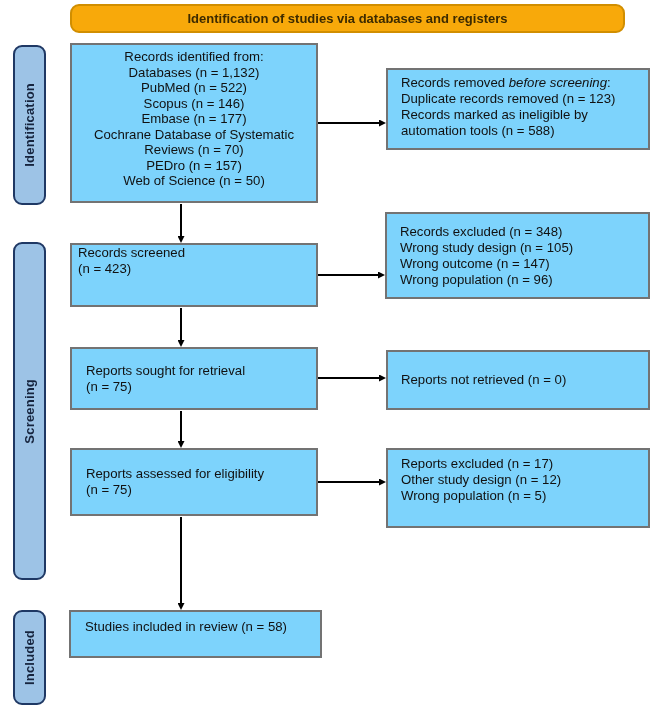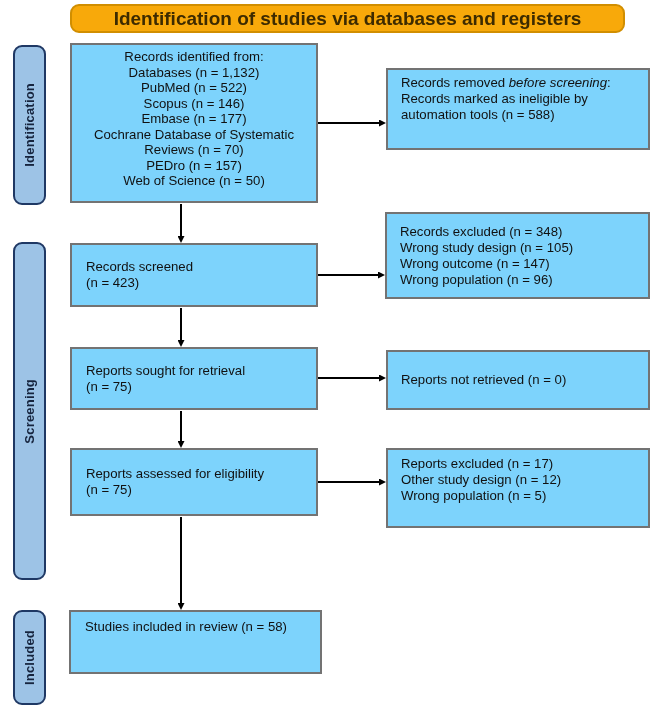--- a/index.html
+++ b/index.html
@@ -15,21 +15,21 @@
 
   
   #banner {
     position: absolute;
     left: 70px; top: 4px; width: 555px; height: 29px;
     background: #F8A90A;
     border: 2px solid #D18E00;
     border-radius: 9px;
     box-sizing: border-box;
     display: flex; align-items: center; justify-content: center;
-    font-size: 19px; font-weight: bold; color: #3D2B00;
+    font-size: 13px; font-weight: bold; color: #3D2B00;
   }
 
   
   .stage-bar {
     position: absolute;
     left: 13px; width: 33px;
     background: #9DC3E6;
     border: 2px solid #1F3864;
     border-radius: 9px;
     box-sizing: border-box;
@@ -56,35 +56,35 @@
     line-height: 16px;
   }
   .box .line { display: block; }
 
   #box-identified {
     left: 70px; top: 43px; width: 248px; height: 160px;
     text-align: center; padding-top: 4px; line-height: 15.5px;
   }
   #box-screened {
     left: 70px; top: 243px; width: 248px; height: 64px;
-    display: flex; flex-direction: column; justify-content: center;
-    padding-left: 14px;
+    display: flex; flex-direction: column; 
+    padding-left: 6px;
   }
   #box-sought {
     left: 70px; top: 347px; width: 248px; height: 63px;
     display: flex; flex-direction: column; justify-content: center;
     padding-left: 14px;
   }
   #box-assessed {
     left: 70px; top: 448px; width: 248px; height: 68px;
     display: flex; flex-direction: column; justify-content: center;
     padding-left: 14px;
   }
   #box-included {
-    left: 69px; top: 610px; width: 253px; height: 64px;
+    left: 69px; top: 610px; width: 253px; height: 48px;
     padding: 7px 8px 0 14px;
   }
 
   #box-removed {
     left: 386px; top: 68px; width: 264px; height: 82px;
     padding: 5px 8px 0 13px;
   }
   #box-records-excluded {
     left: 385px; top: 212px; width: 265px; height: 87px;
     display: flex; flex-direction: column; justify-content: center;
@@ -134,20 +134,21 @@
     <span class="line">PubMed (n = 522)</span>
     <span class="line">Scopus (n = 146)</span>
     <span class="line">Embase (n = 177)</span>
     <span class="line">Cochrane Database of Systematic Reviews (n = 70)</span>
     <span class="line">PEDro (n = 157)</span>
     <span class="line">Web of Science (n = 50)</span>
   </div>
 
   <div id="box-removed" class="box">
     <span class="line"><span>Records removed </span><span class="em">before screening</span><span>:</span></span>
+    <span class="line">Duplicate records removed (n = 123)</span>
     <span class="line">Records marked as ineligible by automation tools (n = 588)</span>
   </div>
 
   <div id="box-screened" class="box">
     <span class="line">Records screened</span>
     <span class="line">(n = 423)</span>
   </div>
 
   <div id="box-records-excluded" class="box">
     <span class="line">Records excluded (n = 348)</span>

